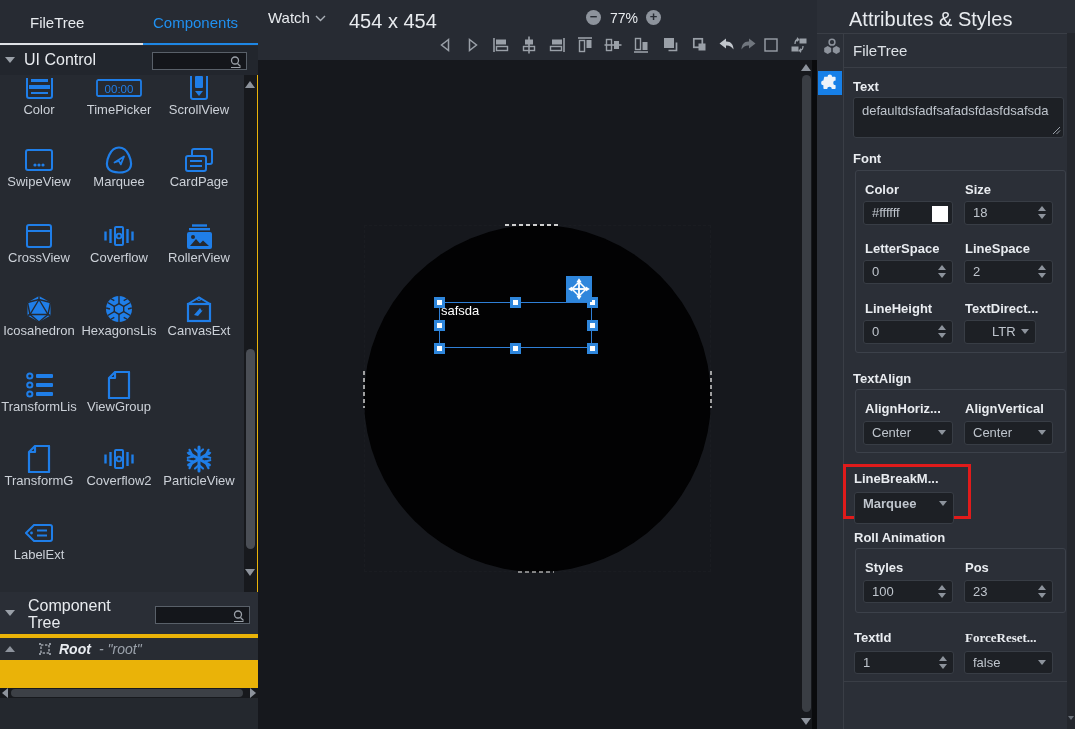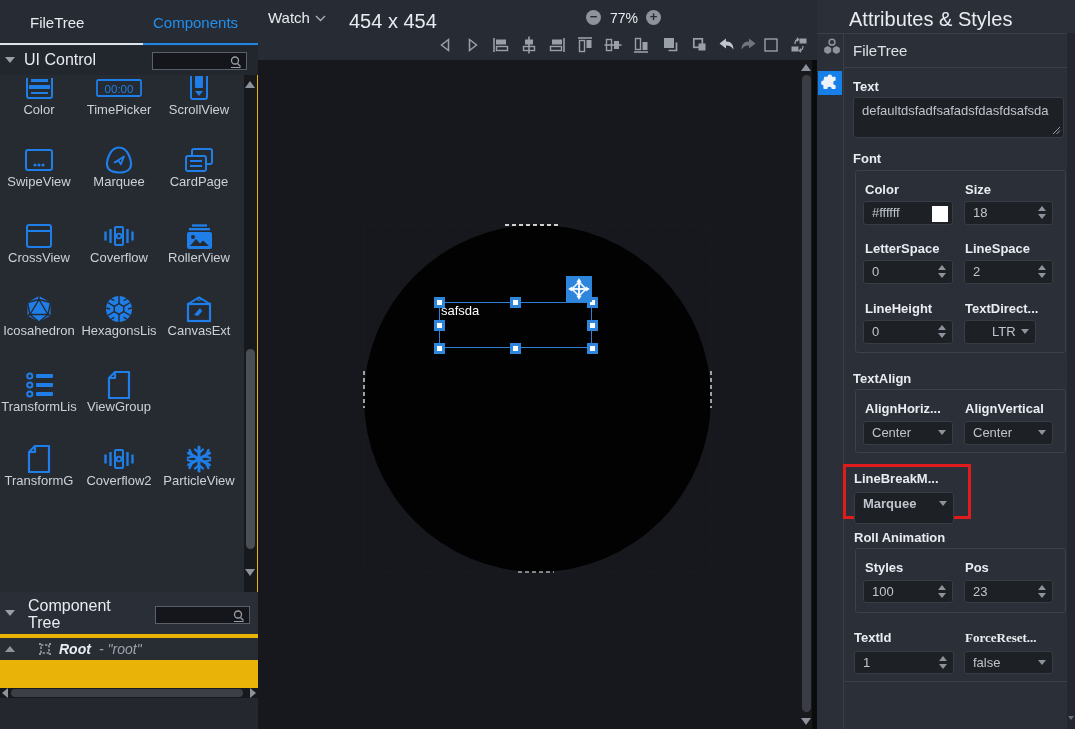--- a/index.html
+++ b/index.html
@@ -315,20 +315,31 @@
                 <line x1="25.2" y1="12.8" x2="20.2" y2="11.5"></line>
                 <line x1="23.5" y1="4.8" x2="20.2" y2="11.5"></line>
                 <line x1="2.8" y1="15.2" x2="7.8" y2="16.5"></line>
                 <line x1="4.5" y1="23.2" x2="7.8" y2="16.5"></line>
                 <line x1="25.2" y1="15.2" x2="20.2" y2="16.5"></line>
                 <line x1="23.5" y1="23.2" x2="20.2" y2="16.5"></line>
               </g>
             </svg>
           </div>
           <div class="cap">ParticleView</div>
+        </div>
+        <div class="cell" style="left:-1px; top:444px;">
+          <div style="height:28px; display:flex; align-items:center; justify-content:center;">
+            <svg width="28" height="18" viewBox="0 0 28 18">
+              <path d="M9 1 H25 Q27 1 27 3 V15 Q27 17 25 17 H9 L1 9 Z" fill="none" stroke="#1f7ee8" stroke-width="2"></path>
+              <line x1="12" y1="6.5" x2="22" y2="6.5" stroke="#1f7ee8" stroke-width="2"></line>
+              <line x1="12" y1="11.5" x2="22" y2="11.5" stroke="#1f7ee8" stroke-width="2"></line>
+              <circle cx="6.5" cy="9" r="1.4" fill="#1f7ee8"></circle>
+            </svg>
+          </div>
+          <div class="cap">LabelExt</div>
         </div>
       </div>
   <div id="lsb">
     <div class="arr-u" style="position:absolute; left:1px; top:6px;"></div>
     <div class="thumb"></div>
     <div class="arr-d" style="position:absolute; left:1px; top:494px;"></div>
   </div>
   <div id="cthead">
     <div class="tri tri-down" style="left:5px; top:18px; position:absolute;"></div>
     <div class="t">Component<br>Tree</div>

